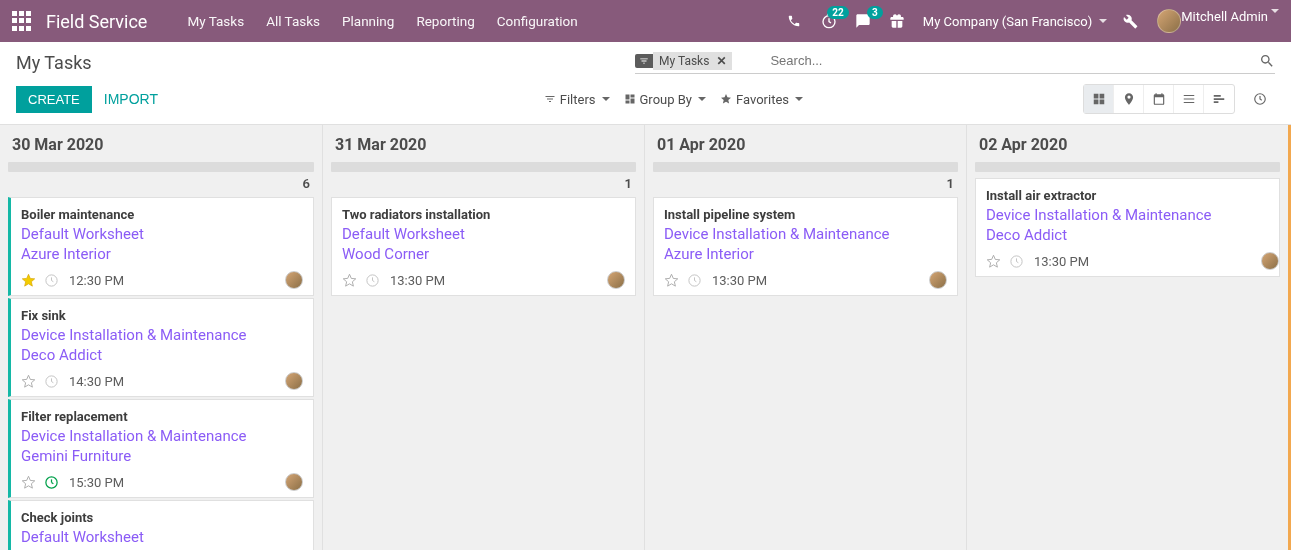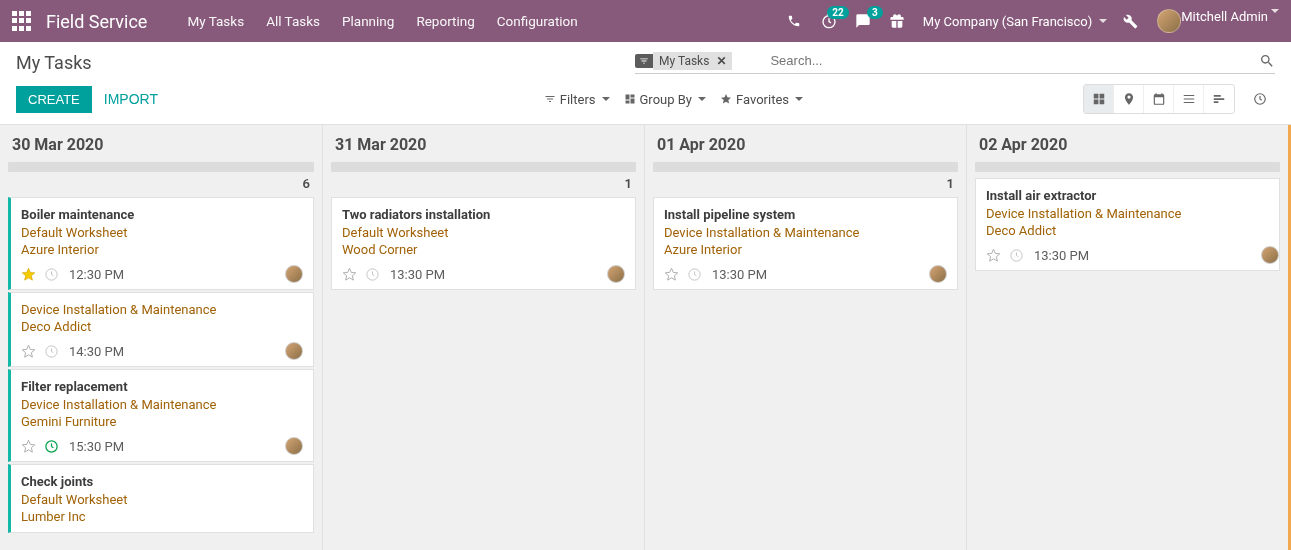--- a/index.html
+++ b/index.html
@@ -46,21 +46,21 @@
   
   .kanban { background: #f0f0f0; display: flex; gap: 0; padding: 0; overflow: hidden; border-right: 3px solid #f2a84f; height: 437px;}
   .kcol { width: 322px; flex: 0 0 322px; padding: 10px 8px; }
   .kcol:not(:first-child){border-left:1px solid #e0e0e0;}
   .kcol-title { font-size: 16px; font-weight: 700; color: #4c4c4c; margin-bottom: 8px; padding-left: 4px;}
   .kcol-bar { height: 10px; background: #dcdcdc; border-radius: 1px; margin-bottom: 4px; position: relative; }
   .kcol-count { text-align: right; font-size: 13px; font-weight: 600; color: #4c4c4c; margin-bottom: 6px; padding-right: 4px;}
   .card { background: #fff; border: 1px solid #e0e0e0; padding: 9px 10px 6px 10px; margin-bottom: 2px; position: relative; }
   .card.stripe-orange { border-left: 3px solid #14b8a6; }
   .card-title { font-weight: 700; font-size: 13px; color: #3d3d3d; margin-bottom: 3px; }
-  .card-line { font-size: 13px; color: #a16207; margin-bottom: 2px; }
+  .card-line { font-size: 15px; color: #8b5cf6; margin-bottom: 2px; }
   .card-footer { display: flex; align-items: center; gap: 8px; margin-top: 8px; }
   .star { width: 15px; height: 15px; }
   .star.on path { fill: #f3cc00; stroke: #d4a000;}
   .star.off path { fill: none; stroke: #aaa; stroke-width: 1.5; }
   .clock-icon { width: 15px; height: 15px; }
   .clock-icon circle { fill: none; stroke: #c0c0c0; stroke-width: 1.5; }
   .clock-icon line { stroke: #c0c0c0; stroke-width: 1.5; }
   .clock-icon.green circle, .clock-icon.green line { stroke: #00a04a; stroke-width: 2;}
   .card-time { font-size: 13px; color: #5d5d5d; margin-left: 2px;}
   .card-avatar { width: 18px; height: 18px; border-radius: 50%; background: linear-gradient(135deg,#d4a574,#8b6f47); margin-left: auto; border:1px solid #ccc;}
@@ -226,20 +226,21 @@
         <svg class="clock-icon " viewBox="0 0 24 24">
             <circle cx="12" cy="12" r="9"></circle>
             <line x1="12" y1="7" x2="12" y2="12"></line>
             <line x1="12" y1="12" x2="15" y2="14"></line>
           </svg>
         <span class="card-time ">12:30 PM</span>
         <div class="card-avatar "></div>
       </div>
     </div>
       <div class="card stripe-orange">
+      <div class="card-title">Fix sink</div>
       <div class="card-line">Device Installation &amp; Maintenance</div>
       <div class="card-line">Deco Addict</div>
       <div class="card-footer">
         <svg class="star off" viewBox="0 0 24 24">
             <path d="M12 17.3L18.2 21l-1.6-7 5.4-4.7-7.1-.6L12 2 9.1 8.6 2 9.3l5.4 4.7-1.6 7z"></path>
           </svg>
         <svg class="clock-icon " viewBox="0 0 24 24">
             <circle cx="12" cy="12" r="9"></circle>
             <line x1="12" y1="7" x2="12" y2="12"></line>
             <line x1="12" y1="12" x2="15" y2="14"></line>

